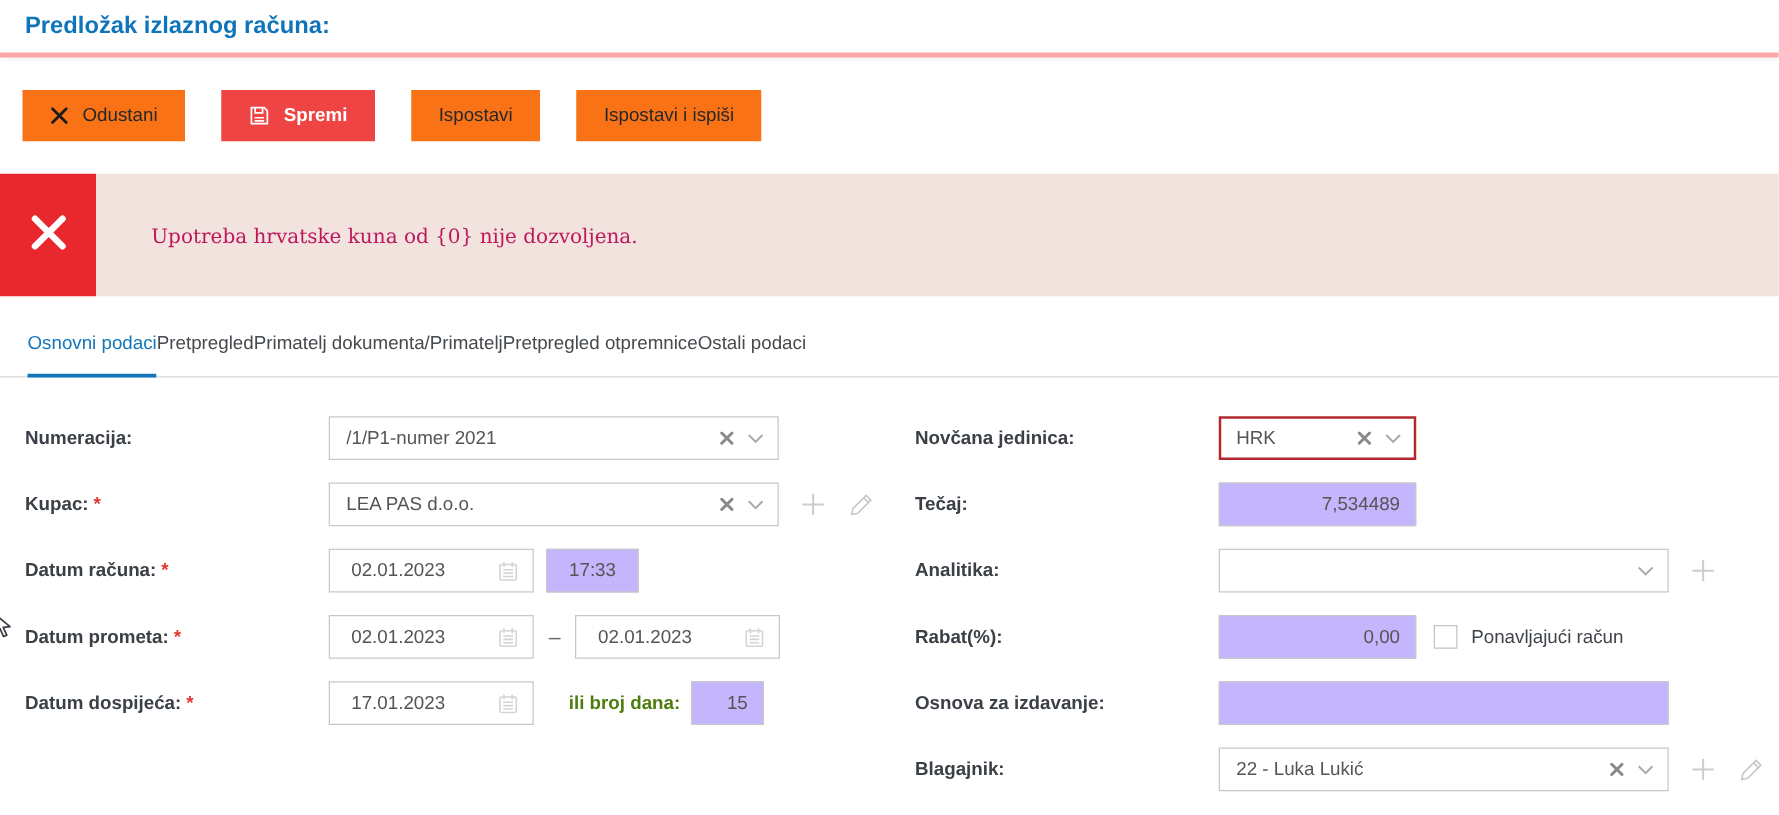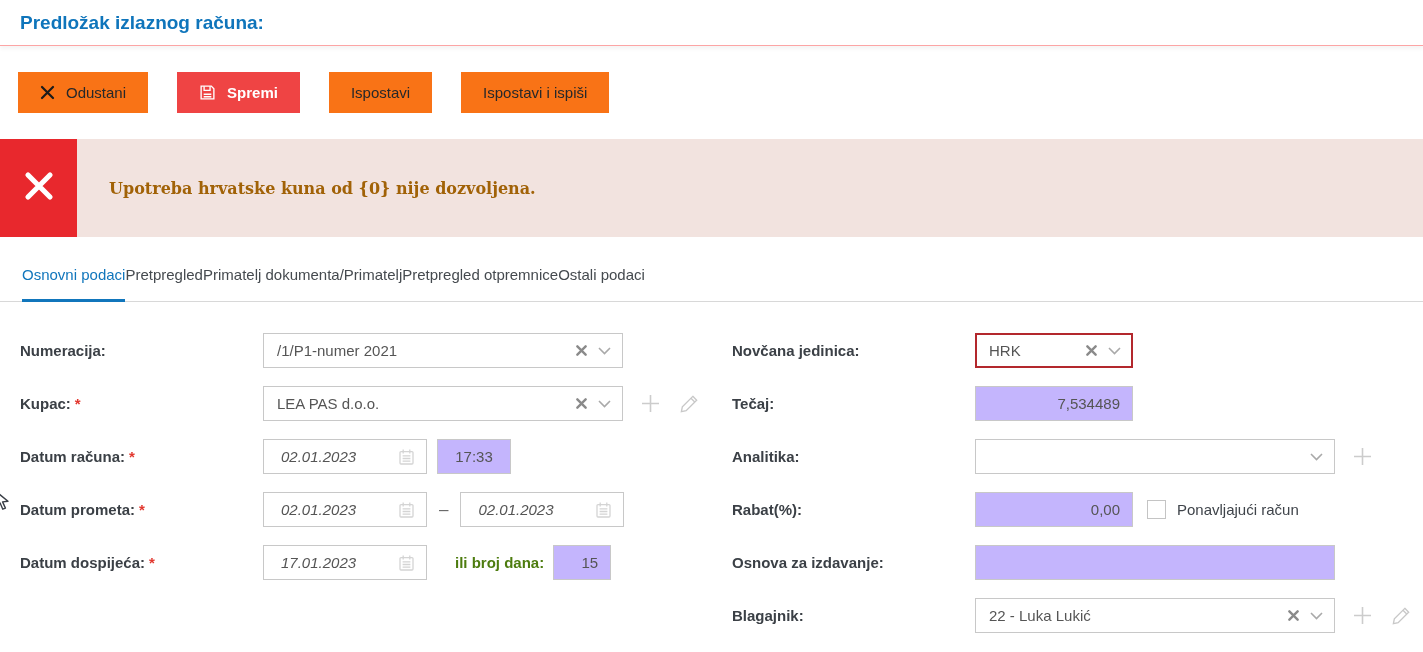--- a/index.html
+++ b/index.html
@@ -6,21 +6,21 @@
   html,body { margin:0; padding:0; }
   body {
     width:1423px; height:652px; overflow:hidden; position:relative;
     background:#ffffff;
     font-family:"Liberation Sans", sans-serif;
   }
 
   
   .header {
     height:46px; display:flex; align-items:center; padding:0 20px;
-    border-bottom:1px solid #fca5a5;
+    border-bottom:4px solid #fca5a5;
     box-shadow:0 3px 4px rgba(0,0,0,0.045);
     background:#fff; position:relative; z-index:2;
   }
   .page-title { color:#0f75bb; font-size:19px; font-weight:700; }
 
   
   .toolbar { display:flex; gap:29px; margin:26px 20px 0 18px; }
   .btn {
     height:41px; display:inline-flex; align-items:center; padding:0 22px;
     background:#f97316; border:none; font-family:inherit;
@@ -30,23 +30,23 @@
   .btn-primary { background:#ef4444; color:#fff; font-weight:700; }
 
   
   .alert { display:flex; height:98px; margin-top:26px; }
   .alert-iconbox {
     width:77px; flex:none; background:#e8282d;
     display:flex; align-items:center; justify-content:center;
   }
   .alert-body {
     flex:1; background:#f2e3df; display:flex; align-items:center;
-    padding-left:32px;
-    font-family:"DejaVu Serif", serif; font-weight:700;
-    font-size:16px; color:#a16207;
+    padding-left:44px;
+    font-family:"DejaVu Serif", serif; font-weight:400;
+    font-size:16px; color:#be185d;
   }
 
   
   .tabs {
     display:flex; margin-top:29px; padding:0 22px;
     border-bottom:1px solid #d8d8d8;
   }
   .tab {
     padding-bottom:16px; font-size:15px; color:#454a4f; cursor:pointer;
     white-space:nowrap;
@@ -66,21 +66,21 @@
   .select, .date-input {
     height:35px; border:1px solid #c8c8c8; background:#fff;
     display:flex; align-items:center; font-size:15px; color:#555;
     cursor:pointer;
     justify-content:flex-end;
   }
   .select { padding:0 11px 0 13px; }
   .sel-val { flex:1; white-space:nowrap; overflow:hidden; }
   .icon-x { display:flex; color:#8a8a8a; margin-left:8px; }
   .icon-chev { display:flex; color:#a9a9a9; margin-left:11px; }
-  .date-input { padding:0 12px 0 17px; justify-content:space-between;font-style:italic; }
+  .date-input { padding:0 12px 0 17px; justify-content:space-between; }
   .icon-cal { display:flex; color:#d4d4d4; }
 
   input.text-input {
     height:35px; border:1px solid #c8c8c8; background:#c4b5fd;
     font-family:inherit; font-size:15px; color:#555; padding:0 12px;
     outline:none;
   }
   .ta-right { text-align:right; }
   .ta-center { text-align:center; }
 

